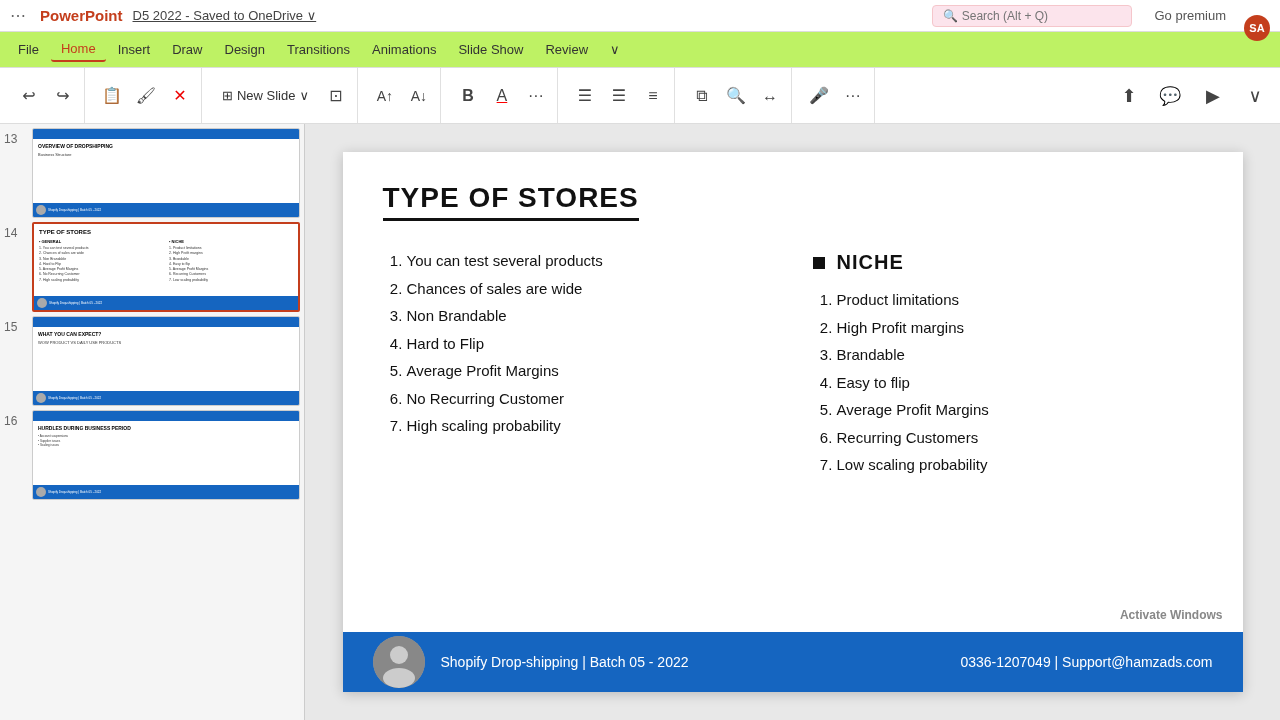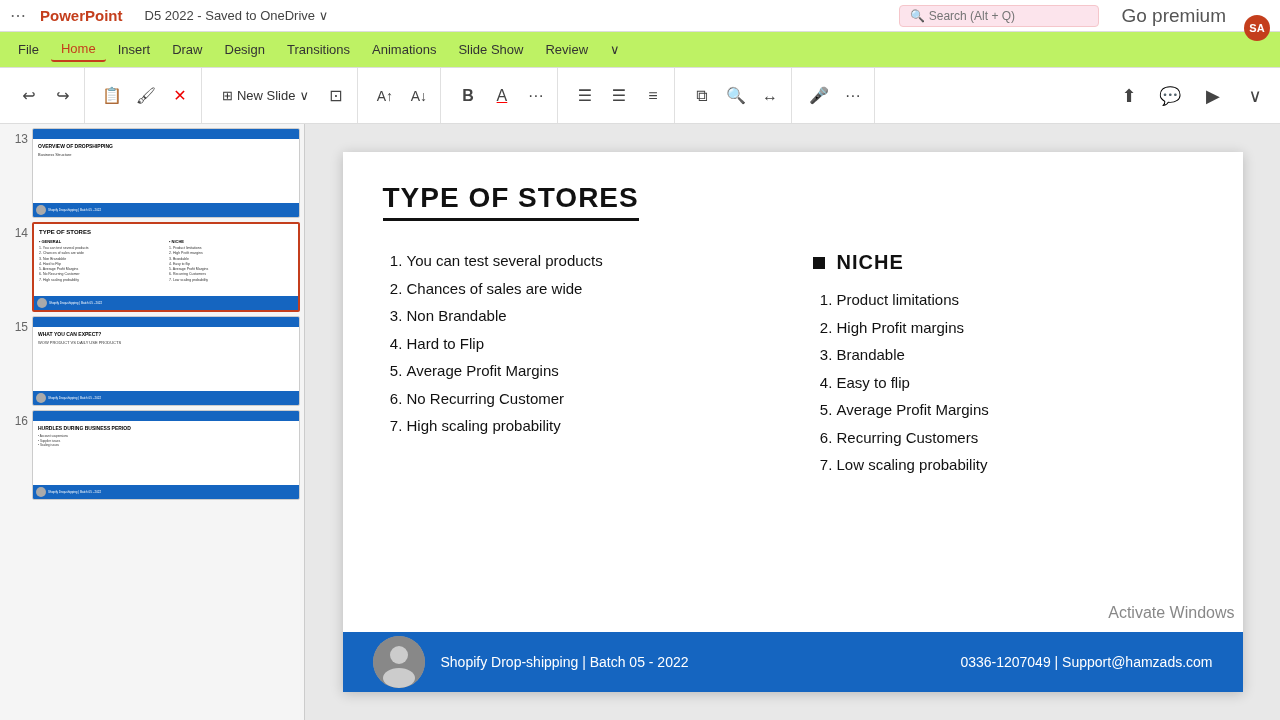--- a/index.html
+++ b/index.html
@@ -10,33 +10,33 @@
       height: 32px;
       background: #fff;
       display: flex;
       align-items: center;
       padding: 0 10px;
       gap: 10px;
       border-bottom: 1px solid #ddd;
     }
     .title-bar-dots { font-size: 16px; color: #666; margin-right: 4px; }
     .title-bar-logo { font-weight: 700; color: #c43e1c; font-size: 15px; }
-    .title-bar-doc { font-size: 13px; color: #444; margin-left: 12px; }
+    .title-bar-doc { font-size: 13px; color: #444; margin-left: 0; text-decoration: underline; }
     .title-bar-search {
       margin-left: auto;
       background: #fce4ec;
       border: 1px solid #f5c6cb;
       border-radius: 4px;
       padding: 3px 10px;
       font-size: 13px;
       width: 200px;
       color: #888;
     }
     .title-bar-premium {
-      font-size: 19px;
+      font-size: 13px;
       color: #555;
       margin-left: 12px;
     }
     .title-bar-avatar {
       width: 26px; height: 26px;
       background: #c43e1c;
       border-radius: 50%;
       display: flex; align-items: center; justify-content: center;
       color: white; font-size: 11px; font-weight: 700;
       margin-left: 8px;
@@ -120,21 +120,21 @@
     .slide-thumb {
       display: flex;
       align-items: flex-start;
       margin-bottom: 4px;
       cursor: pointer;
     }
     .slide-num {
       width: 24px;
       font-size: 12px;
       color: #666;
-      text-align: right;
+      text-align: left;
       padding-top: 4px;
       margin-right: 4px;
       flex-shrink: 0;
     }
     .slide-preview {
       flex: 1;
       background: white;
       border: 1px solid #ccc;
       border-radius: 2px;
       height: 90px;
@@ -275,23 +275,24 @@
       font-weight: 500;
     }
     .footer-contact {
       margin-left: auto;
       font-size: 14px;
       color: white;
     }
     .activate-windows {
       position: absolute;
       bottom: 70px;
-      right: 8px;
-      font-size: 16px;
+      right: 20px;
+      font-size: 12px;
       color: #888;
+      font-weight: bold;
     }
   </style>
 </head>
 <body>
 
 <div class="title-bar">
   <span class="title-bar-dots">⋯</span>
   <span class="title-bar-logo">PowerPoint</span>
   <span class="title-bar-doc">D5 2022 - Saved to OneDrive ∨</span>
   <input class="title-bar-search" type="text" style="border: 1px solid rgb(245, 198, 203); background: rgb(252, 228, 236); padding: 3px 10px; font-size: 12px; color: rgb(136, 136, 136); border-radius: 4px; width: 200px; outline: none;" placeholder="🔍 Search (Alt + Q)">

